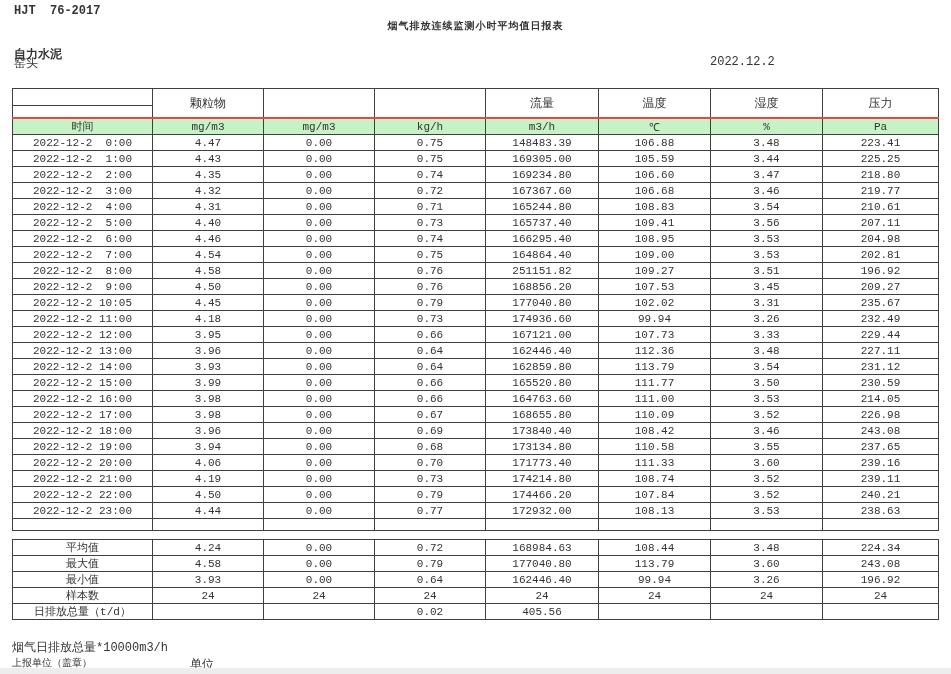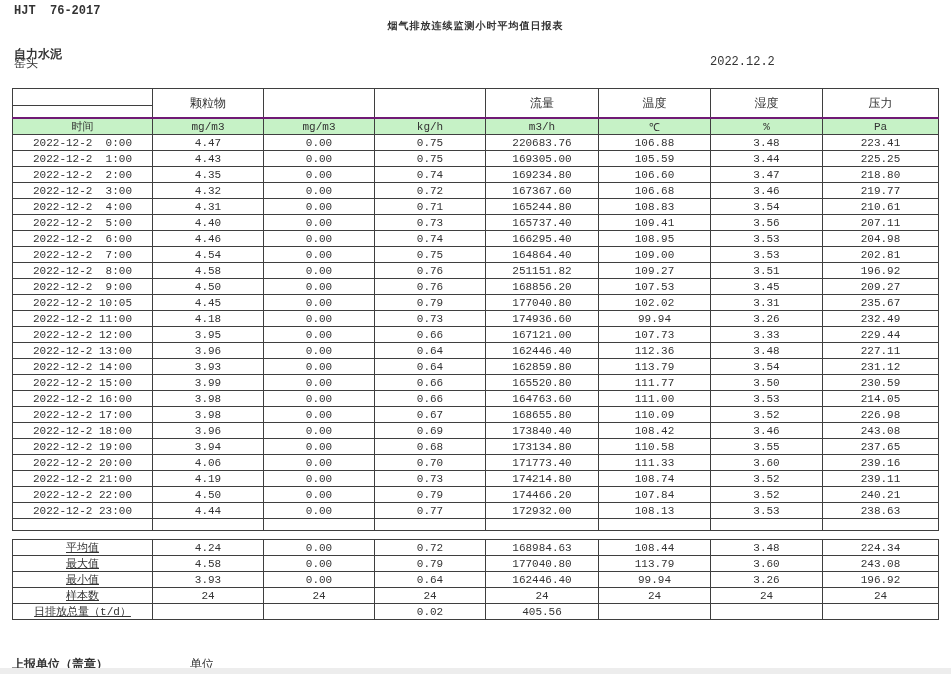--- a/index.html
+++ b/index.html
@@ -26,28 +26,28 @@
     text-align: center;
     font-size: 11px;
     color: #333333;
     padding: 0;
     height: 15px;
     overflow: hidden;
     white-space: pre;
   }
   tr.group-row  td { height: 16px; font-size: 12px; }
   tr.group-row2 td { height: 11px; }
-  tr.unit-row   td { background: #c6f2c6; border-top: 2px solid #701a75; height: 15px; }
+  tr.unit-row   td { background: #c6f2c6; border-top: 2px solid #ef4444; height: 15px; }
   tr.empty-row  td { height: 11px; }
 
   .summary-gap { height: 8px; }
-  .sum-label { text-decoration: underline; }
+  .sum-label { }
 
   .footer-note  { position: absolute; top: 639px; left: 12px; font-size: 12px; }
-  .footer-line2 { position: absolute; top: 656px; left: 12px; font-size: 12px; font-weight: bold; }
+  .footer-line2 { position: absolute; top: 656px; left: 12px; font-size: 10px; }
   .footer-unit  { position: absolute; top: 656px; left: 190px; font-size: 12px; }
 
   .edge-strip { position: absolute; bottom: 0; left: 0; width: 100%; height: 6px; background: #ededed; }
 </style>
 </head>
 <body>
 
 <div id="doc">
 
   <div class="hjt">HJT  76-2017</div>
@@ -93,21 +93,21 @@
           <td>%</td>
           <td>Pa</td>
         </tr>
       </thead>
       <tbody id="hour-rows">
           <tr>
             <td>2022-12-2  0:00</td>
             <td>4.47</td>
             <td>0.00</td>
             <td>0.75</td>
-            <td>220683.76</td>
+            <td>148483.39</td>
             <td>106.88</td>
             <td>3.48</td>
             <td>223.41</td>
           </tr>
           <tr>
             <td>2022-12-2  1:00</td>
             <td>4.43</td>
             <td>0.00</td>
             <td>0.75</td>
             <td>169305.00</td>
@@ -412,18 +412,19 @@
             <td>405.56</td>
             <td></td>
             <td></td>
             <td></td>
           </tr>
         </tbody>
     </table>
 
   </div>
 
+  <div class="footer-note">烟气日排放总量*10000m3/h</div>
   <div class="footer-line2">上报单位（盖章）</div>
   <div class="footer-unit">单位</div>
 
   <div class="edge-strip"></div>
 
 </div>
 
 </body></html>

